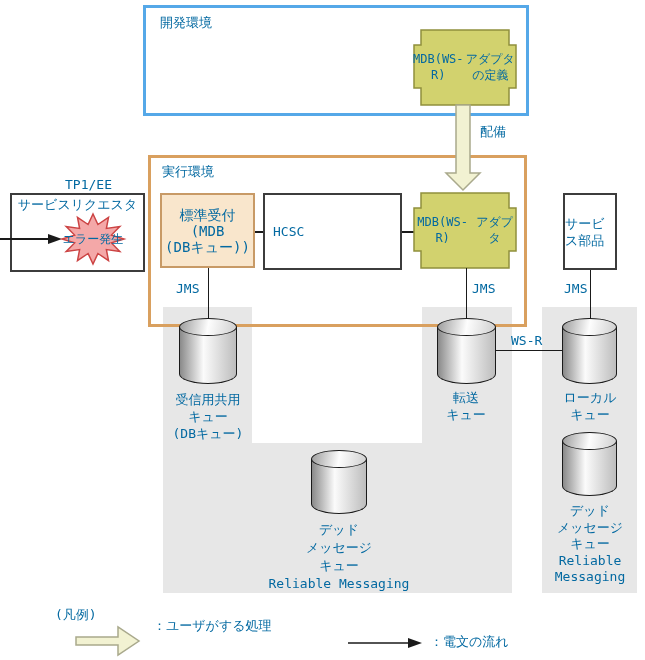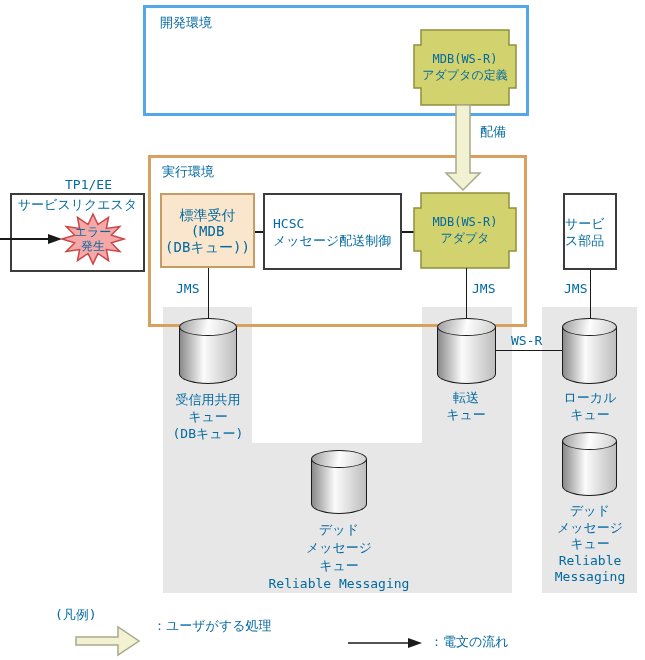--- a/index.html
+++ b/index.html
@@ -12,21 +12,21 @@
   .blk{position:absolute;text-align:center;}
   .blk .ln{display:block;white-space:nowrap;}
   .panel{position:absolute;background:#e7e7e7;}
   .frame{position:absolute;box-sizing:border-box;background:transparent;}
   .devframe{border:3px solid #55a8e8;}
   .runframe{border:3px solid #d9a05f;}
   .compbox{position:absolute;box-sizing:border-box;background:#ffffff;border:2px solid #3c3c3c;
     display:flex;flex-direction:column;justify-content:center;}
   .peachbox{position:absolute;box-sizing:border-box;background:#f9e6cc;border:2px solid #c89a66;
     display:flex;flex-direction:column;justify-content:center;align-items:center;text-align:center;}
-  .crossoverlay{position:absolute;display:flex;flex-direction:column;justify-content:center;
+  .crossoverlay{position:absolute;display:flex;flex-direction:row;justify-content:center;
     align-items:center;text-align:center;font-size:12px;line-height:16px;}
   .hline{position:absolute;height:0;border-top:2px solid #1a1a1a;}
   .vline{position:absolute;width:0;border-left:2px solid #1a1a1a;}
   .thin{border-width:1px;}
   .cyl{position:absolute;}
   .cyl .ctop{position:absolute;left:0;top:0;width:100%;height:18px;border-radius:50%;
     background:linear-gradient(100deg,#9c9c9c,#fdfdfd 50%,#cfcfcf);
     border:1px solid #1a1a1a;box-sizing:border-box;z-index:2;}
   .cyl .cbody{position:absolute;left:0;top:9px;width:100%;bottom:0;
     background:linear-gradient(90deg,#8a8a8a,#fbfbfb 42%,#bdbdbd);
@@ -83,21 +83,20 @@
   <div class="hline" style="left:402px;top:231px;width:12px;"></div>
 
   <div class="peachbox" style="left:160px;top:193px;width:95px;height:75px;font-size:14px;line-height:16px;">
     <span class="ln">標準受付</span>
     <span class="ln">(MDB</span>
     <span class="ln">(DBキュー))</span>
   </div>
 
   <div class="compbox" style="left:263px;top:193px;width:139px;height:77px;padding-left:8px;line-height:17px;">
     <span class="ln">HCSC</span>
-    <span class="ln">メッセージ配送制御</span>
   </div>
 
   <svg style="left:413px;top:192px;" width="104" height="77">
     <polygon points="8,1 96,1 96,16 103,16 103,59 96,59 96,76 8,76 8,59 1,59 1,16 8,16" stroke="#90903c" stroke-width="1.5" fill="#d2d26e"></polygon>
   </svg>
   <div class="crossoverlay" style="left:413px;top:192px;width:104px;height:76px;">
     <span class="ln">MDB(WS-R)</span>
     <span class="ln">アダプタ</span>
   </div>
 

